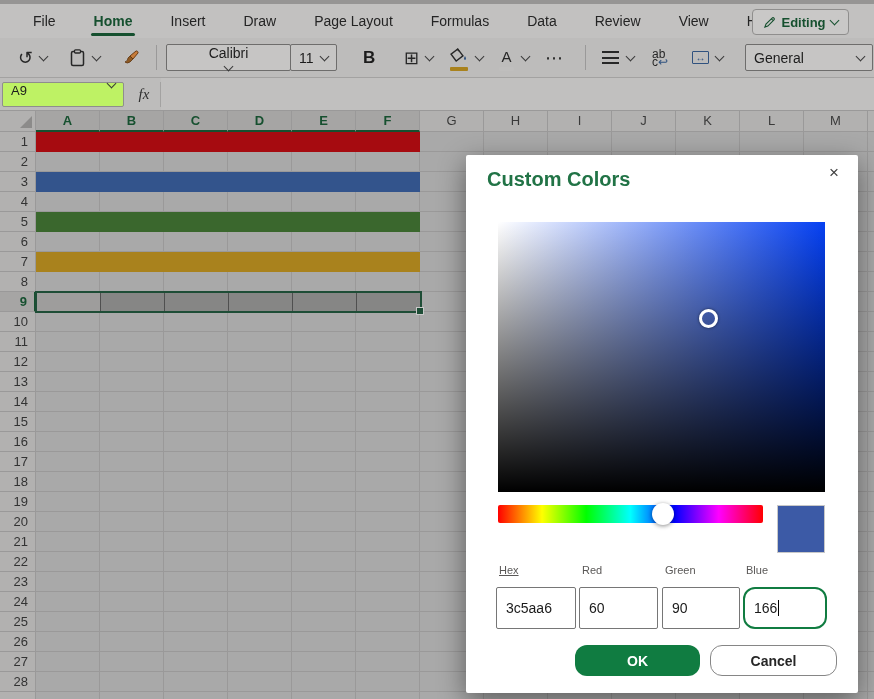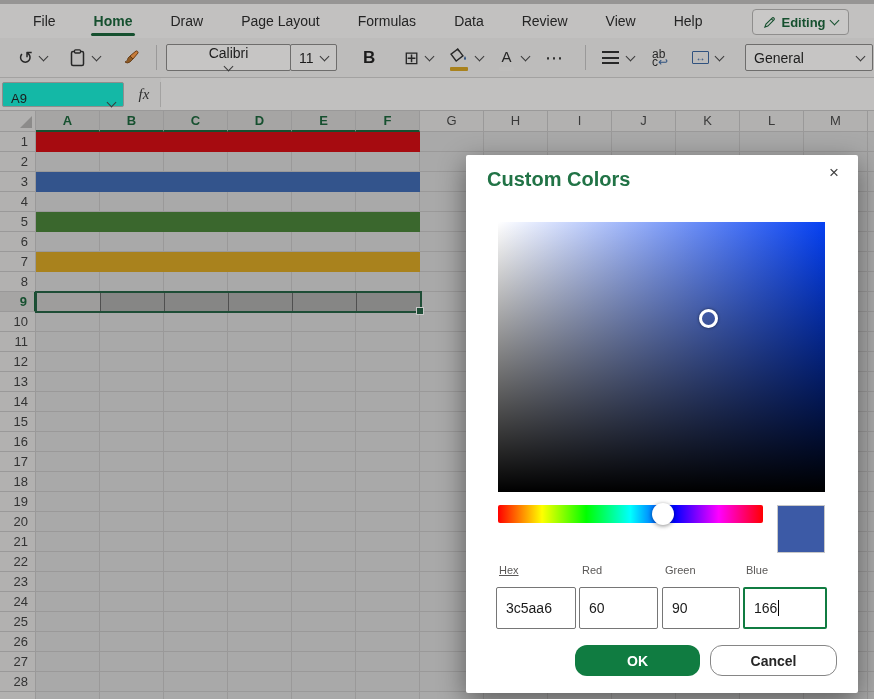--- a/index.html
+++ b/index.html
@@ -53,22 +53,22 @@
   .merge-box{
     width:17px;height:13px;border:1.6px solid #30527f;box-sizing:border-box;border-radius:1px;
     display:flex;align-items:center;justify-content:center;font-size:10px;color:#30527f;line-height:1;
   }
   .formulabar{
     position:absolute;left:0;top:78px;width:874px;height:33px;background:#bdbcbb;
     border-bottom:1px solid #9a9999;box-sizing:border-box;
   }
   .namebox{
     position:absolute;left:2px;top:4px;width:122px;height:25px;box-sizing:border-box;
-    background:#14b8a6;border:1px solid #8f8e8d;border-radius:2px;
-    display:flex;align-items:flex-end;justify-content:space-between;
+    background:#bef264;border:1px solid #8f8e8d;border-radius:2px;
+    display:flex;align-items:flex-start;justify-content:space-between;
     font-size:13px;color:#1c1c1c;padding:0 8px;
   }
   .fxbtn{
     position:absolute;left:131px;top:4px;width:26px;height:25px;display:flex;align-items:center;justify-content:center;
     font-family:"Liberation Serif",serif;font-style:italic;font-size:15px;color:#2f2f2f;
   }
   .fml-divider{position:absolute;left:160px;top:4px;width:1px;height:25px;background:#a3a2a1;}
   .fml-input{position:absolute;left:161px;top:0;right:0;height:32px;background:#c1c0bf;}
   
   .grid{position:absolute;left:0;top:111px;width:874px;height:588px;background:#a9a9a9;}
@@ -161,20 +161,21 @@
   
   svg{display:block;}
 </style>
 </head>
 <body>
 
 <div class="menubar">
   <div class="menu-tabs">
       <div class="mtab">File</div>
       <div class="mtab active">Home</div>
+      <div class="mtab">Insert</div>
       <div class="mtab">Draw</div>
       <div class="mtab">Page Layout</div>
       <div class="mtab">Formulas</div>
       <div class="mtab">Data</div>
       <div class="mtab">Review</div>
       <div class="mtab">View</div>
       <div class="mtab">Help</div>
     </div>
   <div class="editing-btn">
     <span>
@@ -359,20 +360,20 @@
       </div>
       <div class="fld-label" style="left: 116px;">Red</div>
       <div class="fld-input" style="left: 113px; width: 79px;">
         <span>60</span>
       </div>
       <div class="fld-label" style="left: 199px;">Green</div>
       <div class="fld-input" style="left: 196px; width: 78px;">
         <span>90</span>
       </div>
       <div class="fld-label" style="left: 280px;">Blue</div>
-      <div class="fld-input focused" style="left: 277px; width: 84px;">
+      <div class="fld-input focused" style="left: 277px; width: 84px; border-radius: 12px;">
         <span>166</span>
         <span class="caret"></span>
       </div>
     </div>
   <div class="btn btn-ok">OK</div>
   <div class="btn btn-cancel">Cancel</div>
 </div>
 
 </body></html>

